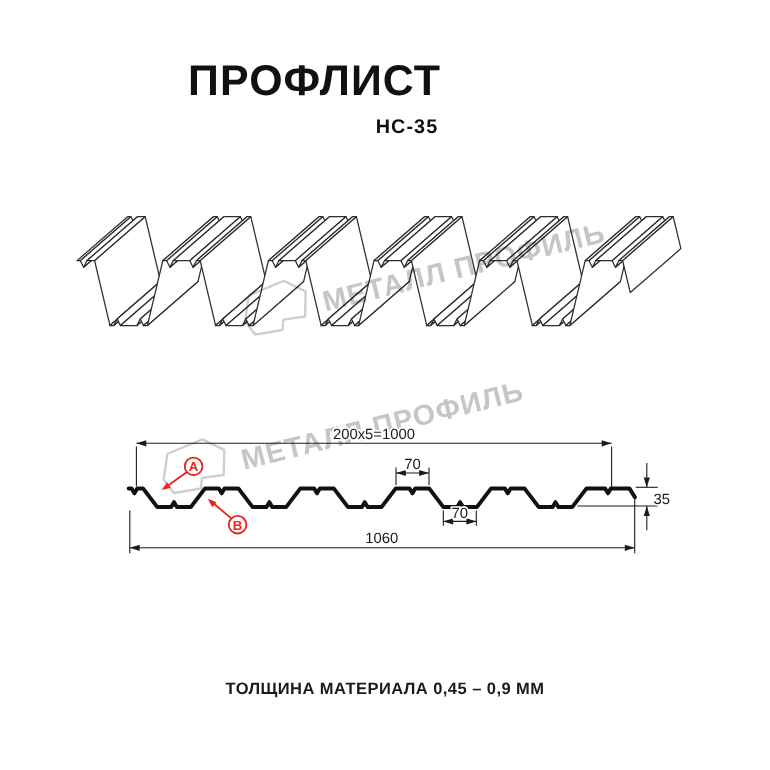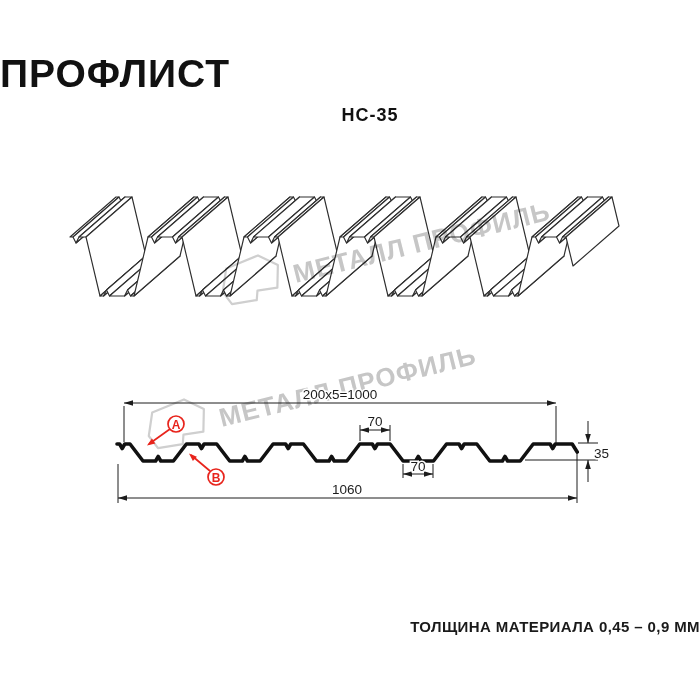--- a/index.html
+++ b/index.html
@@ -1,29 +1,29 @@
 <!DOCTYPE html>
 <html><head>
 <meta charset="utf-8">
 <style>
   html,body{margin:0;padding:0;}
   body{
     width:700px;height:700px;background:#ffffff;position:relative;overflow:hidden;
     font-family:"Liberation Sans", sans-serif;
   }
   .page-title{
-    position:absolute;top:52px;left:0;width:572px;text-align:left;
+    position:absolute;top:52px;left:0;width:572px;text-align:center;
     font-size:39px;font-weight:bold;letter-spacing:1px;color:#111;
   }
   .page-subtitle{
     position:absolute;top:105px;left:0;width:700px;text-align:center;
     font-size:18px;font-weight:bold;letter-spacing:1px;color:#111;padding-left:20px;
   }
   .footer-note{
-    position:absolute;top:618px;left:0;width:700px;text-align:right;
+    position:absolute;top:618px;left:0;width:700px;text-align:center;
     font-size:15px;font-weight:bold;letter-spacing:.4px;color:#1a1a1a;
   }
   svg{position:absolute;top:0;left:0;}
   .wm{mix-blend-mode:multiply;}
   .wm text{font-family:"Liberation Sans",sans-serif;font-weight:bold;font-size:26px;letter-spacing:1px;fill:#c6c6c6;}
   .wm path{fill:none;stroke:#cfcfcf;stroke-width:2.2;stroke-linejoin:round;}
   text.dim{font-family:"Liberation Sans",sans-serif;font-size:13.5px;fill:#1c1c1c;paint-order:stroke;stroke:#fff;stroke-width:3px;}
   text.redlbl{font-family:"Liberation Sans",sans-serif;font-size:12px;font-weight:bold;}
 </style>
 </head>

